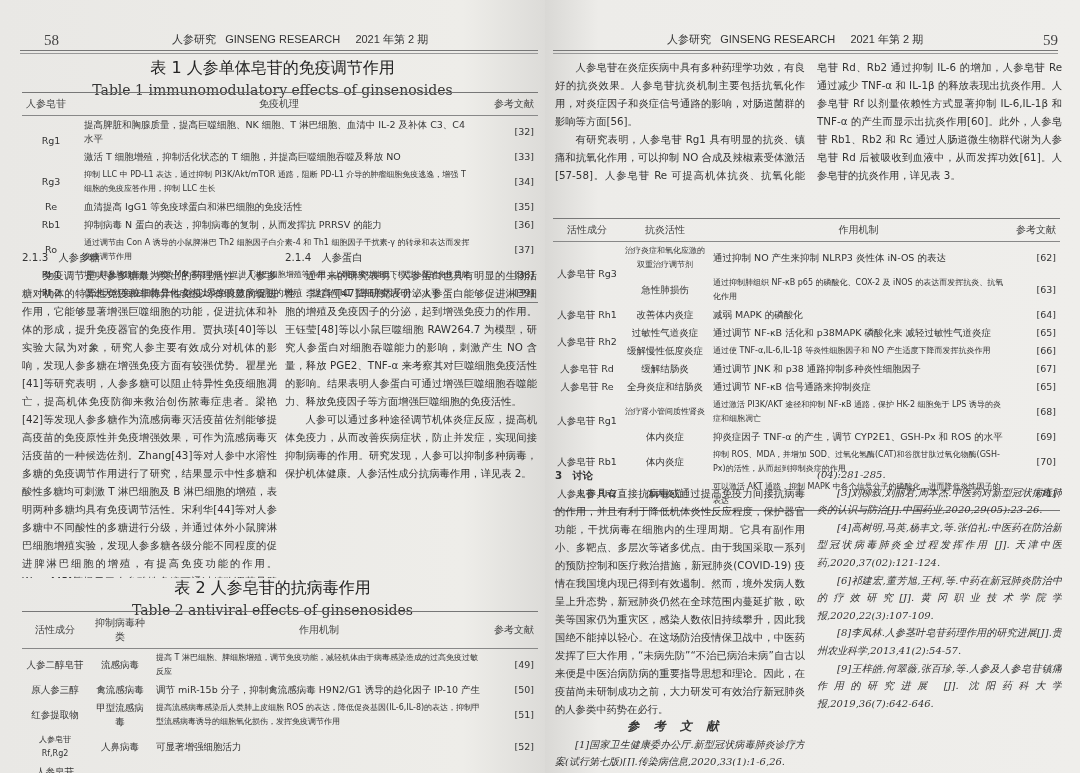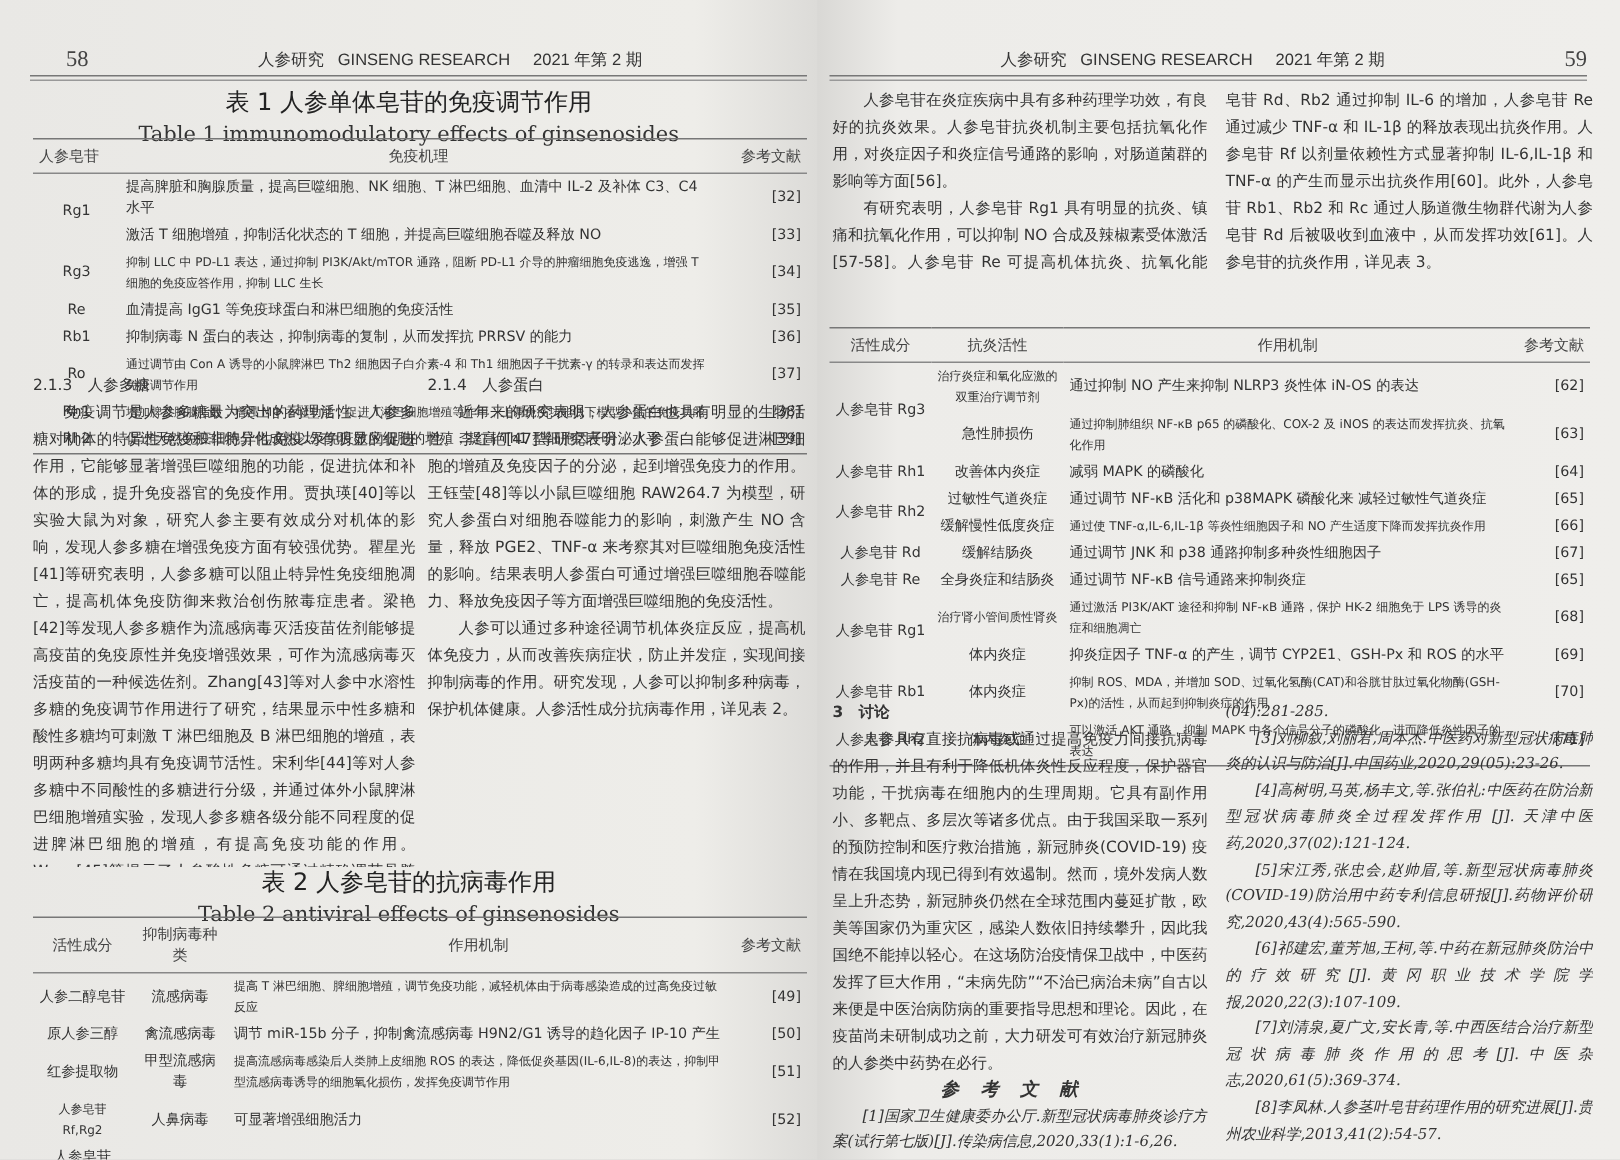--- a/index.html
+++ b/index.html
@@ -261,20 +261,18 @@
       <p class="refhead">参考文献</p>
       <p>[1]国家卫生健康委办公厅.新型冠状病毒肺炎诊疗方案(试行第七版)[J].传染病信息,2020,33(1):1-6,26.</p>
 
     </div>
   </div>
 
   <div class="col refs" style="top:466px;left:272px;width:245px;height:300px;overflow:hidden;">
     <p class="cont">(04):281-285.</p>
     <p>[3]刘柳叙,刘丽君,周本杰.中医药对新型冠状病毒肺炎的认识与防治[J].中国药业,2020,29(05):23-26.</p>
     <p>[4]高树明,马英,杨丰文,等.张伯礼:中医药在防治新型冠状病毒肺炎全过程发挥作用 [J]. 天津中医药,2020,37(02):121-124.</p>
-    <p>[5]宋江秀,张忠会,赵帅眉,等.新型冠状病毒肺炎(COVID-19)防治用中药专利信息研报[J].药物评价研究,2020,43(4):565-590.</p>
     <p>[6]祁建宏,董芳旭,王柯,等.中药在新冠肺炎防治中的疗效研究[J].黄冈职业技术学院学报,2020,22(3):107-109.</p>
-    <p>[7]刘清泉,夏广文,安长青,等.中西医结合治疗新型冠状病毒肺炎作用的思考[J].中医杂志,2020,61(5):369-374.</p>
     <p>[8]李凤林.人参茎叶皂苷药理作用的研究进展[J].贵州农业科学,2013,41(2):54-57.</p>
     <p>[9]王梓皓,何翠薇,张百珍,等.人参及人参皂苷镇痛作用的研究进展 [J]. 沈阳药科大学报,2019,36(7):642-646.</p>
 
   </div>
 </div>
 
 </body></html>

